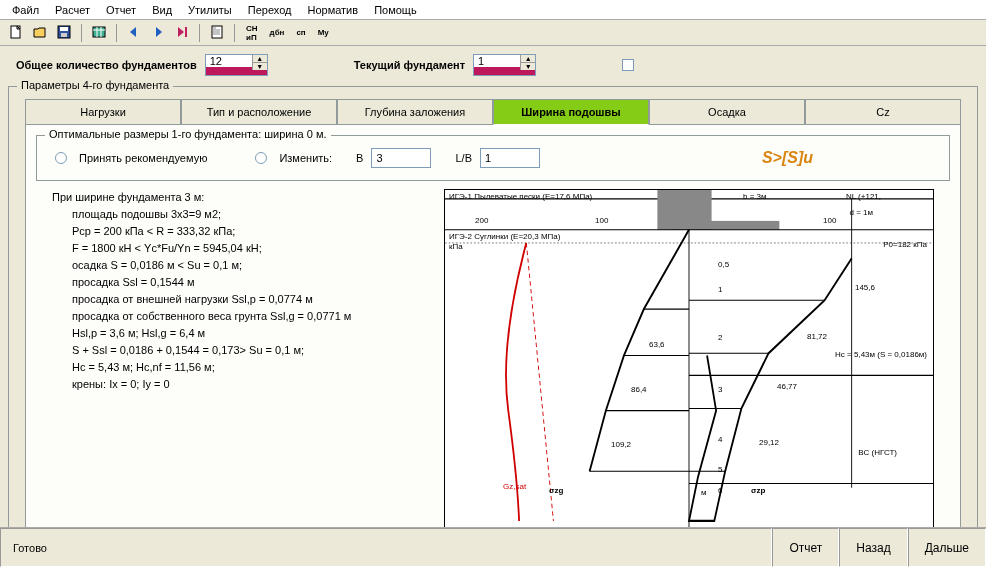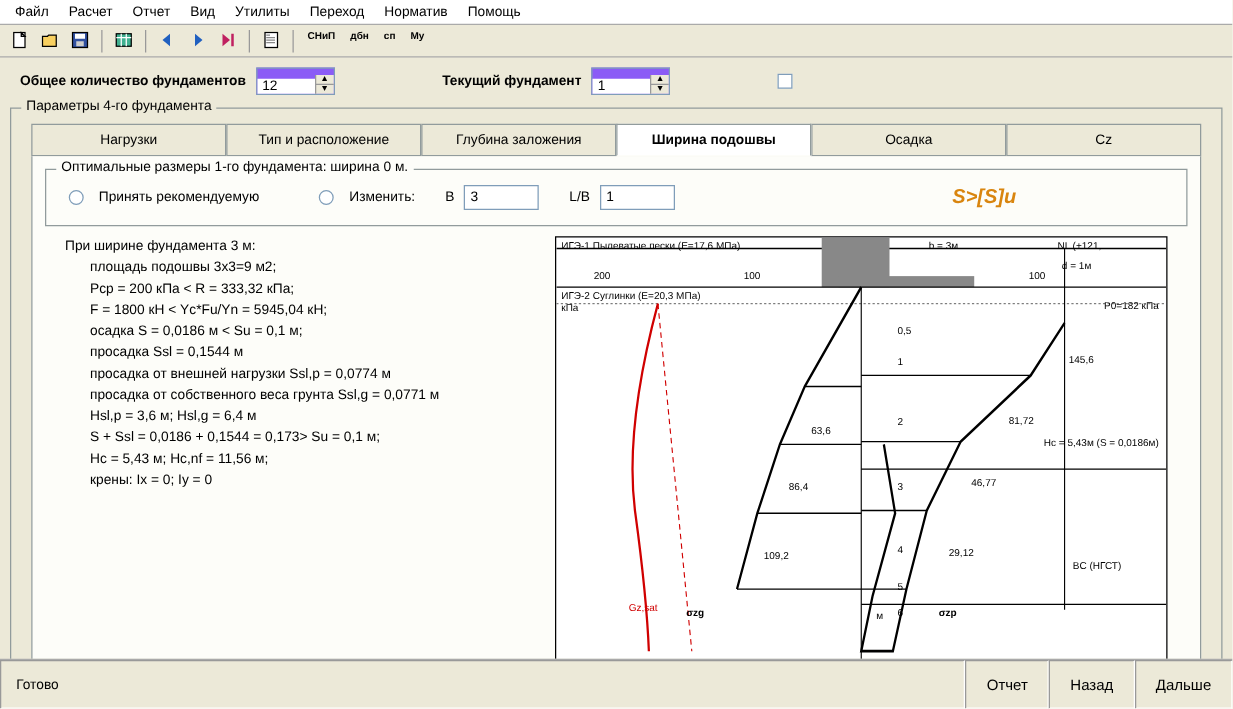--- a/index.html
+++ b/index.html
@@ -2,35 +2,35 @@
 <html><head>
   <meta charset="utf-8">
   <style>
     *{box-sizing:border-box;margin:0;padding:0}
     body{font-family:Tahoma,Arial,sans-serif;font-size:11px;color:#000;background:#ece9d8;width:986px;height:567px;overflow:hidden;position:relative}
     .menubar{display:flex;background:#fff;border-bottom:1px solid #aaa;padding:2px 4px;gap:0;height:20px}
     .menuitem{padding:2px 8px;cursor:default}
     .toolbar{display:flex;align-items:center;background:#ece9d8;padding:3px 6px;gap:4px;height:26px;border-bottom:1px solid #aaa}
     .tbtn{width:20px;height:20px;display:flex;align-items:center;justify-content:center;border:1px solid transparent;font-size:12px}
     .tbtn svg{display:block}
-    .tbtn-text{height:20px;padding:0 3px;font-size:8px;font-weight:bold;line-height:9px;display:flex;flex-direction:row;justify-content:center;border:1px solid transparent}
+    .tbtn-text{height:20px;padding:0 3px;font-size:8px;font-weight:bold;line-height:9px;display:flex;flex-direction:column;justify-content:center;border:1px solid transparent}
     .sep{width:1px;height:18px;background:#999;margin:0 3px}
     .toprow{display:flex;align-items:center;padding:8px 16px;gap:8px}
     .label{font-weight:bold}
-    .numinput{display:flex;align-items:flex-end;border:1px solid #7f9db9;background:#8b5cf6;height:22px}
+    .numinput{display:flex;align-items:flex-start;border:1px solid #7f9db9;background:#be185d;height:22px}
     .numinput input{border:none;width:46px;padding:0 4px;font-size:11px;outline:none}
     .spin{width:15px;display:flex;flex-direction:column}
     .spin div{flex:1;display:flex;align-items:center;justify-content:center;font-size:7px;background:#ece9d8;border-left:1px solid #999}
     .spin div:first-child{border-bottom:1px solid #999}
     .chk{width:12px;height:12px;border:1px solid #7f9db9;background:#fff;display:inline-block;margin-right:4px;vertical-align:middle}
     .fieldset{border:1px solid #919b9c;margin:2px 8px;padding:8px;position:relative}
     .legend{position:absolute;top:-8px;left:8px;background:#ece9d8;padding:0 4px;font-weight:normal}
     .tabs{display:flex;margin:4px 8px 0 8px}
     .tab{flex:1;text-align:center;padding:6px 4px;border:1px solid #919b9c;background:#ece9d8;cursor:default;position:relative}
-    .tab.active{background:#ffffff;border-bottom:1px solid #fdfdf9;font-weight:bold;z-index:1}
+    .tab.active{background:#84cc16;border-bottom:1px solid #fdfdf9;font-weight:bold;z-index:1}
     .innerfs{border:1px solid #919b9c;margin:0 8px;padding:10px;background:#fdfdf9}
     .innerfs .legend{background:#fdfdf9}
     .optrow{display:flex;align-items:center;gap:8px;padding:6px 10px}
     .radio{width:12px;height:12px;border:1px solid #7f9db9;border-radius:50%;background:#fff;display:inline-block;margin-right:4px;vertical-align:middle}
     .tinput{border:1px solid #7f9db9;background:#fff;height:20px;padding:0 4px;font-size:11px;width:60px}
     .warn{color:#d9850f;font-weight:bold;font-style:italic;font-size:16px}
     .body2{display:flex;padding:8px 16px;gap:12px}
     .calctext{flex:0 0 380px;line-height:17px;font-size:11px}
     .chartbox{flex:1;border:1px solid #000;background:#fff;height:344px;position:relative;overflow:hidden}
     .statusbar{position:absolute;left:0;right:0;bottom:0;height:40px;display:flex;align-items:stretch;background:#ece9d8;border-top:1px solid #aaa}

